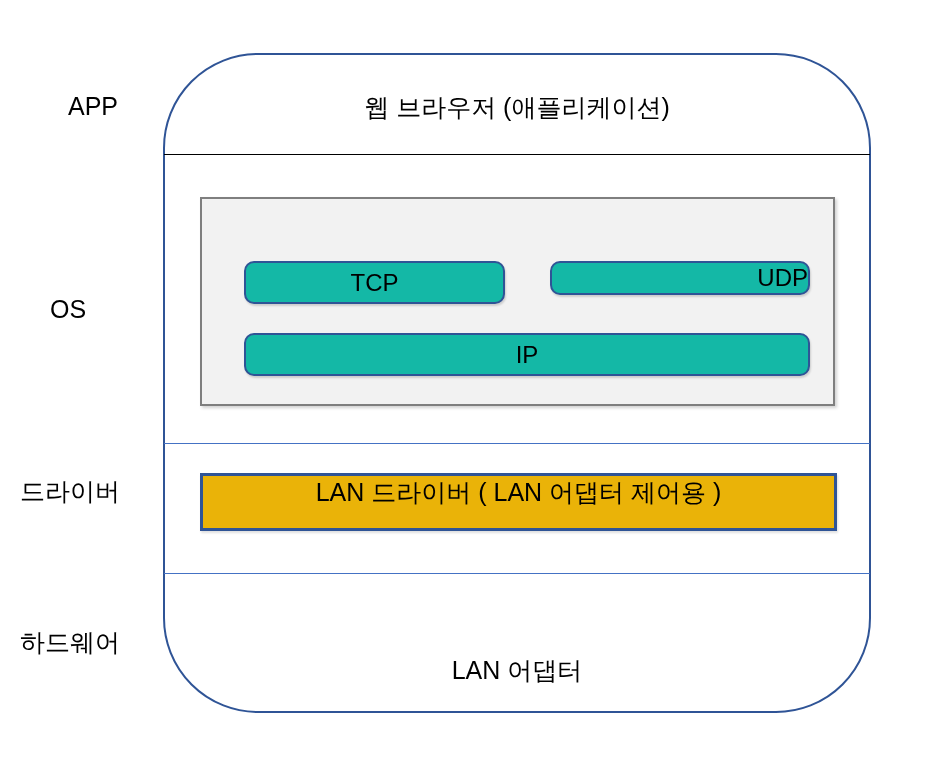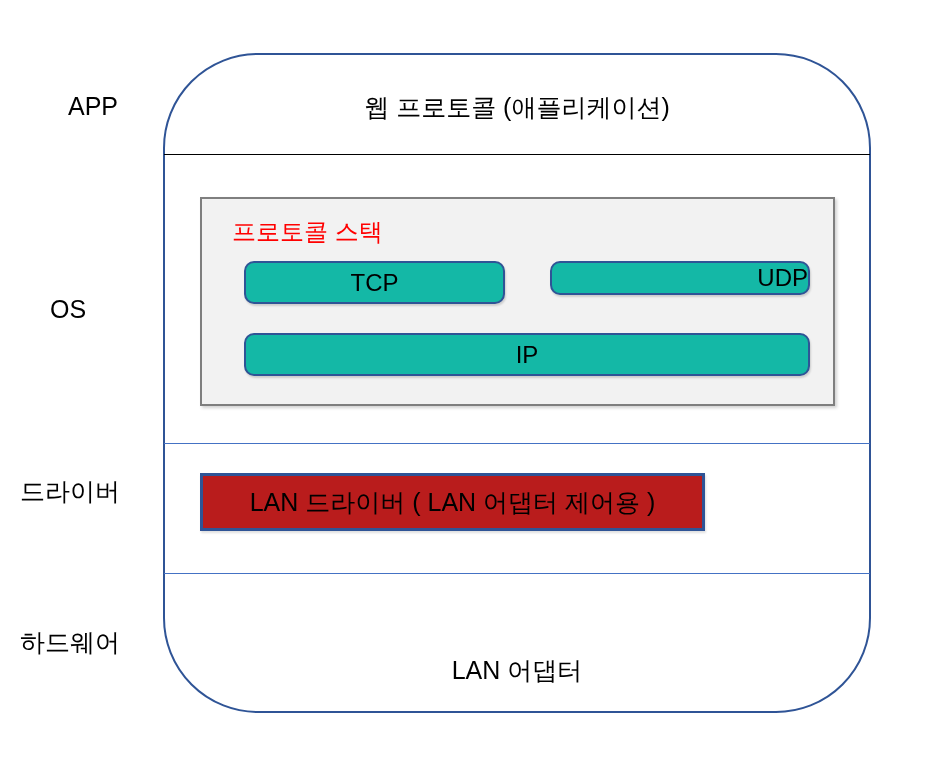--- a/index.html
+++ b/index.html
@@ -100,27 +100,26 @@
   }
   .proto-box.tcp { left: 42px;  top: 62px;  width: 261px; height: 43px; }
   .proto-box.udp { left: 348px; top: 62px;  width: 260px; height: 34px; justify-content: flex-end; }
   .proto-box.ip  { left: 42px;  top: 134px; width: 566px; height: 43px; }
 
   
   .lan-driver-box {
     position: absolute;
     left: 200px;
     top: 473px;
-    width: 505px;
+    width: 637px;
     height: 58px;
     box-sizing: border-box;
-    background: #b91c1c;
+    background: #eab308;
     border: 3px solid #2f5496;
     display: flex;
-    align-items: center;
     justify-content: center;
     font-size: 25px;
     box-shadow: 1px 2px 2px rgba(0,0,0,0.12);
     white-space: nowrap;
   }
 </style>
 </head>
 <body>
 
 <div class="canvas">
@@ -129,24 +128,23 @@
 
   <div class="divider black"></div>
   <div class="divider blue1"></div>
   <div class="divider blue2"></div>
 
   <div class="layer-label app">APP</div>
   <div class="layer-label os">OS</div>
   <div class="layer-label driver">드라이버</div>
   <div class="layer-label hardware">하드웨어</div>
 
-  <div class="center-text browser-title">웹 프로토콜 (애플리케이션)</div>
+  <div class="center-text browser-title">웹 브라우저 (애플리케이션)</div>
 
   <div class="protocol-stack">
-    <div class="protocol-stack-title">프로토콜 스택</div>
     <div class="proto-box tcp">
       <span>TCP</span>
     </div>
     <div class="proto-box udp">
       <span>UDP</span>
     </div>
     <div class="proto-box ip">
       <span>IP</span>
     </div>
   </div>

